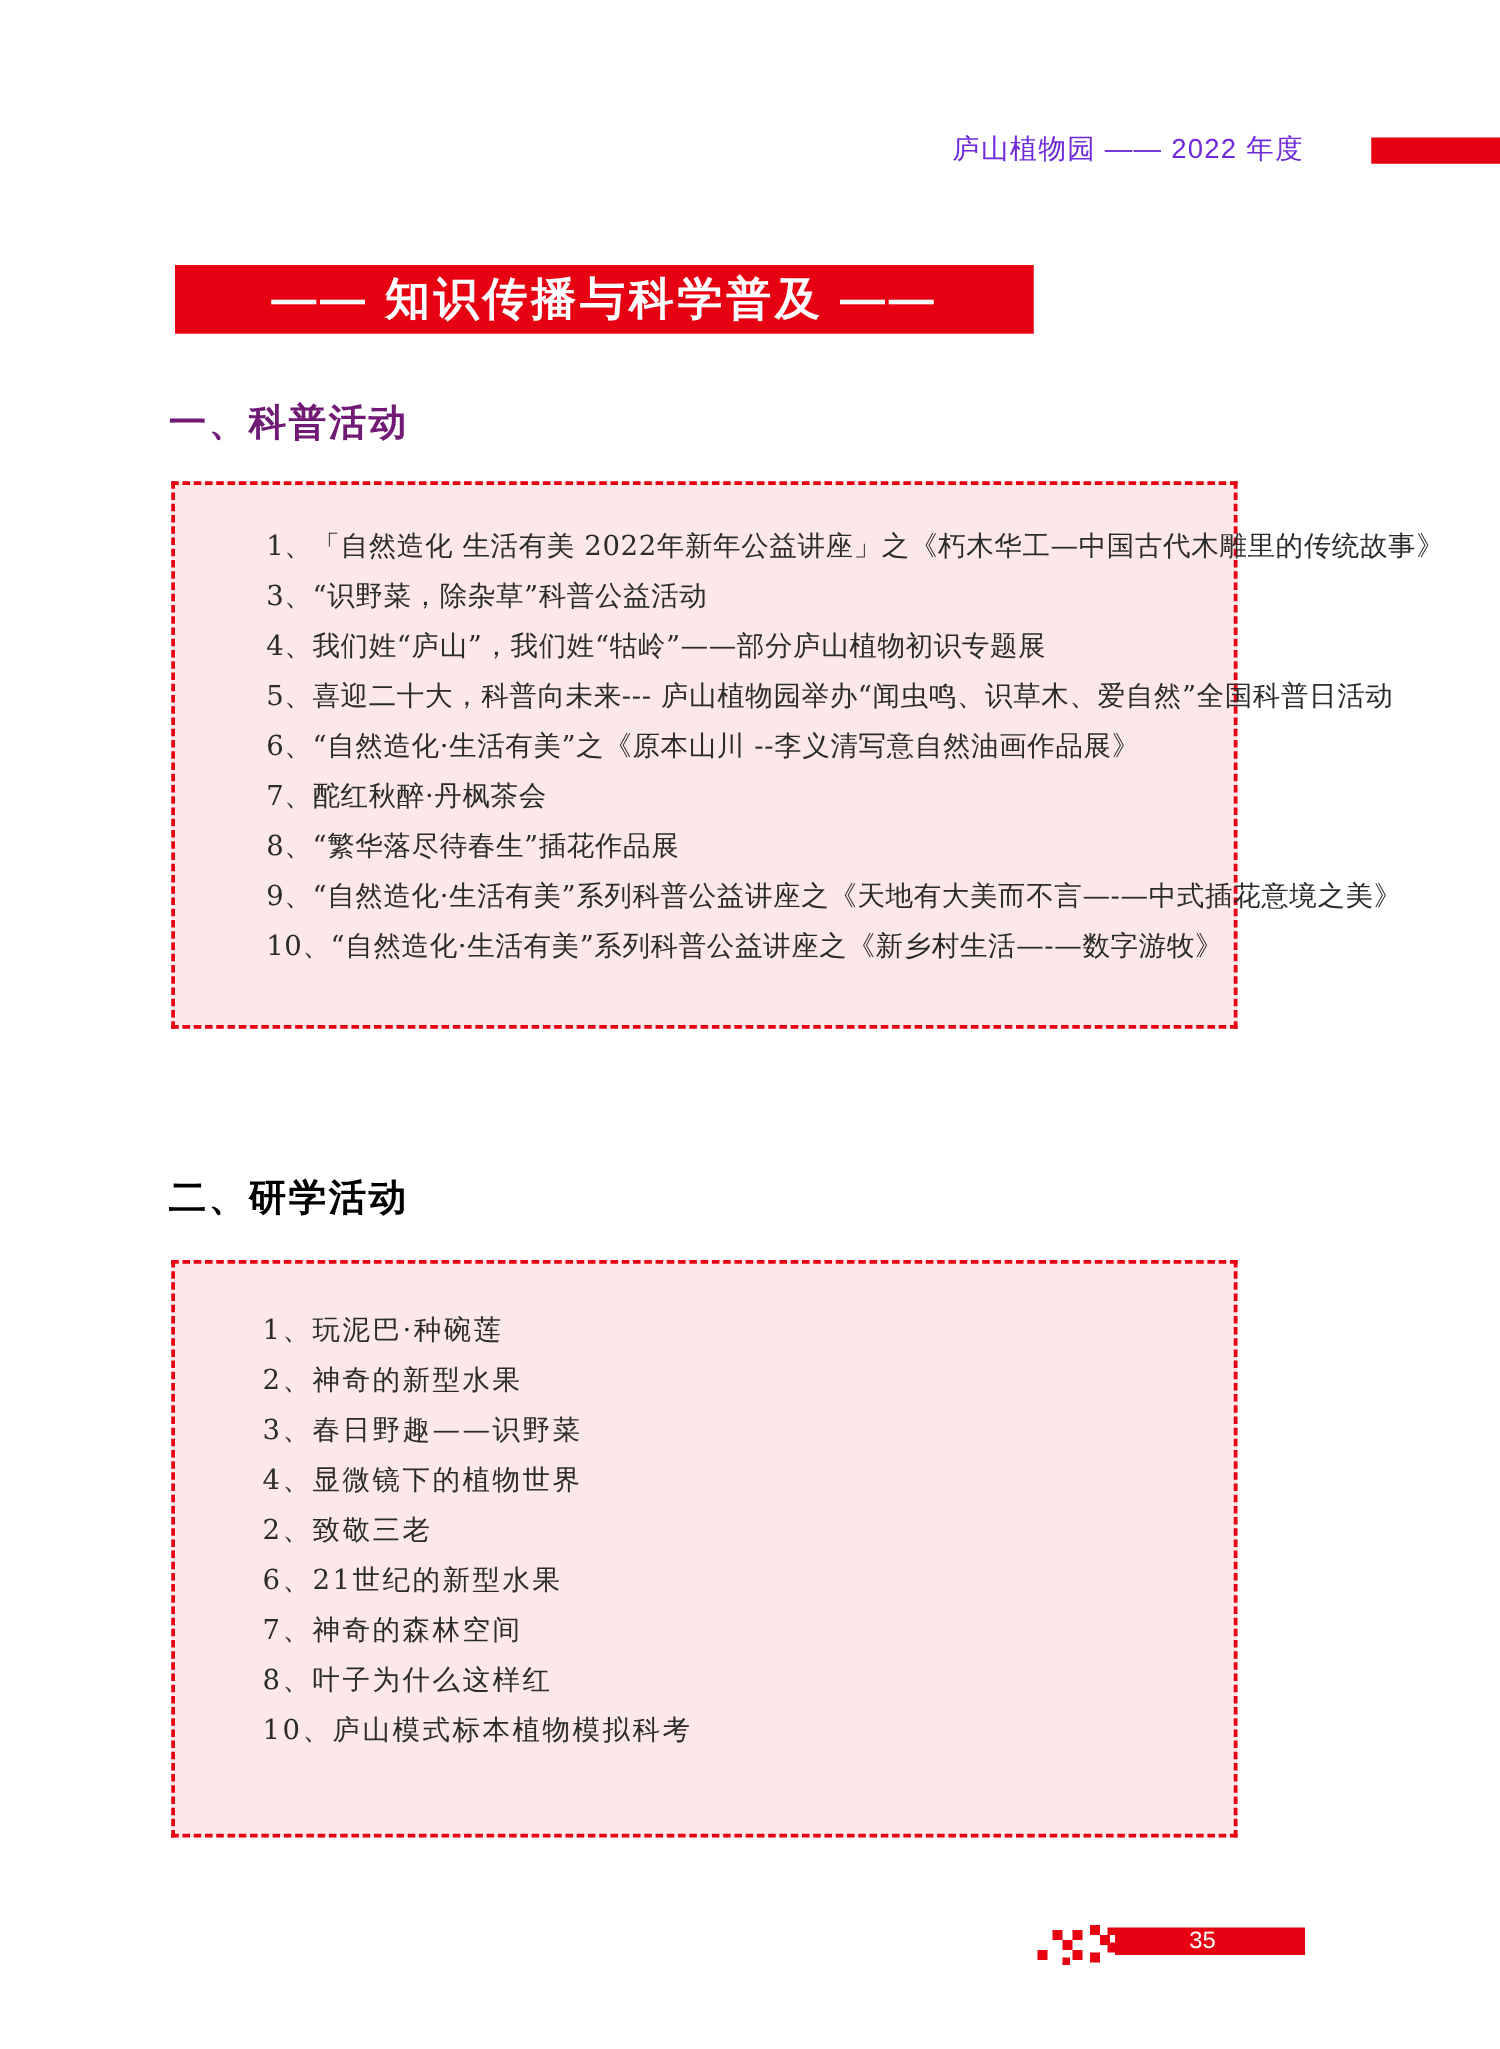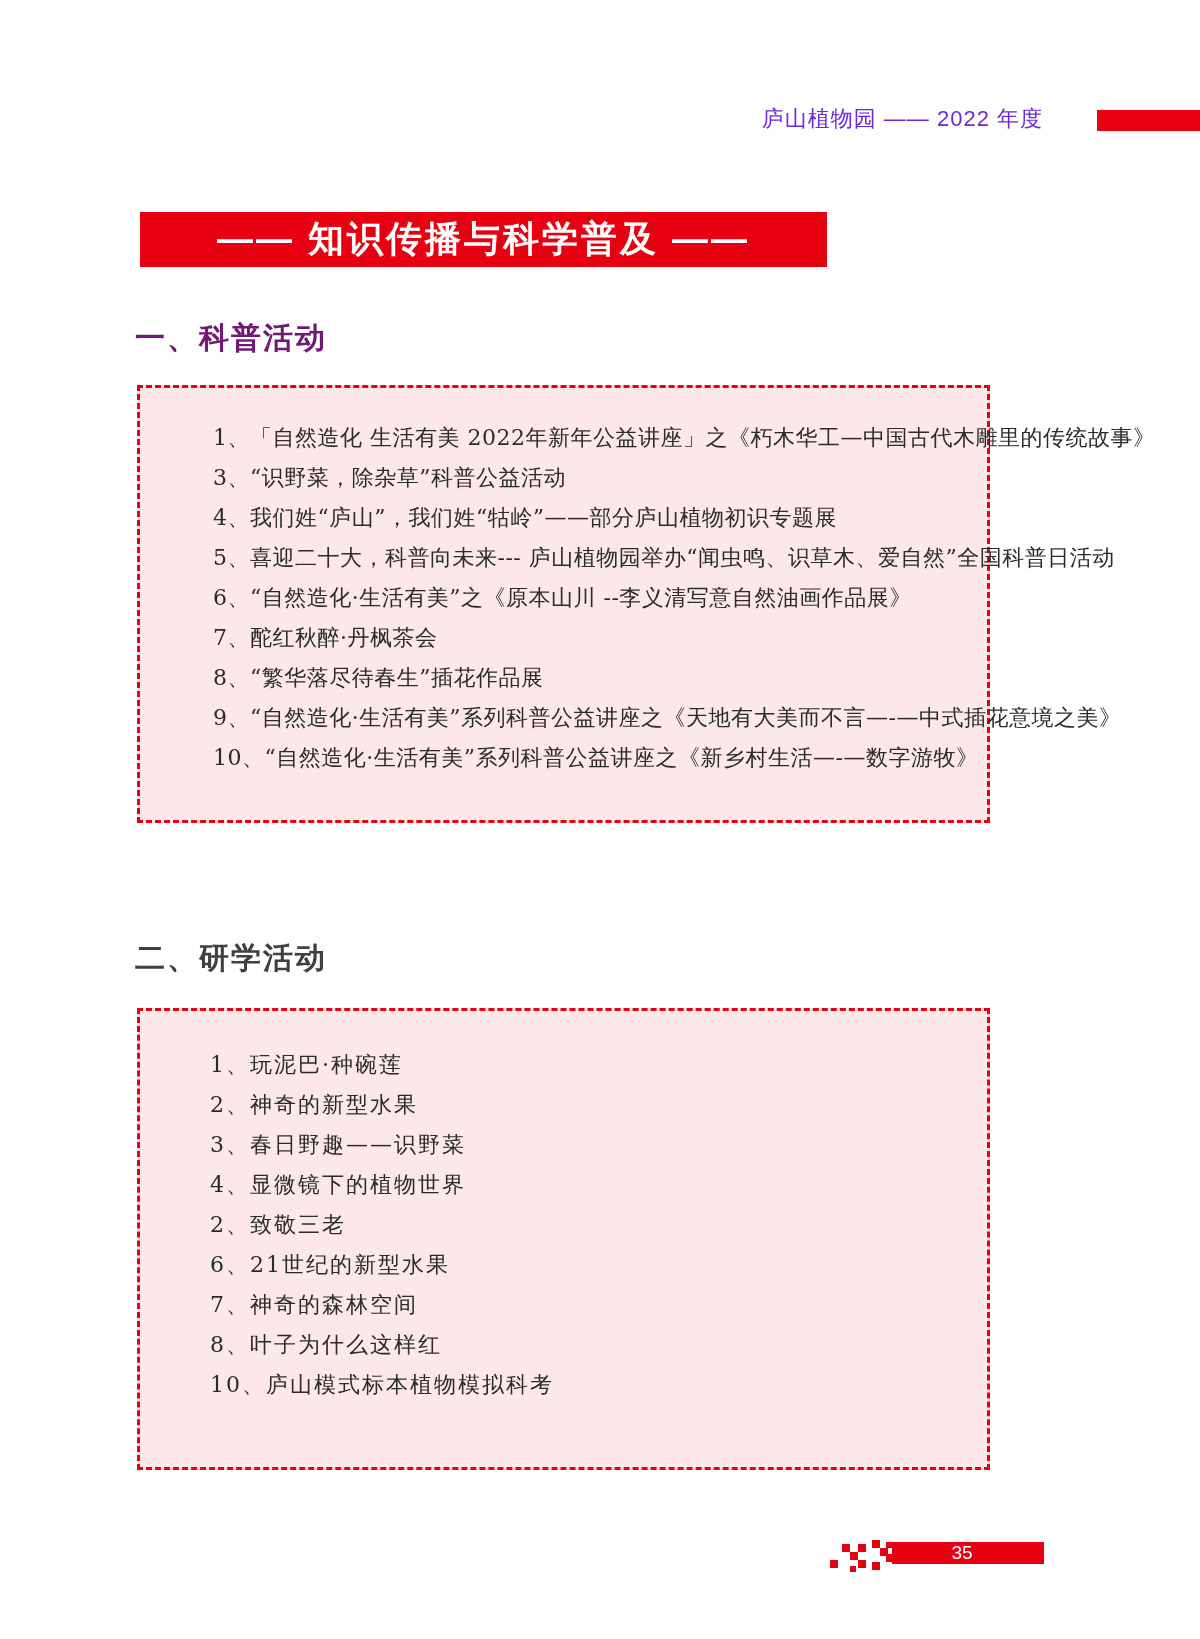--- a/index.html
+++ b/index.html
@@ -65,21 +65,21 @@
       <li>4、我们姓“庐山”，我们姓“牯岭”——部分庐山植物初识专题展</li>
       <li>5、喜迎二十大，科普向未来--- 庐山植物园举办“闻虫鸣、识草木、爱自然”全国科普日活动</li>
       <li>6、“自然造化·生活有美”之《原本山川 --李义清写意自然油画作品展》</li>
       <li>7、酡红秋醉·丹枫茶会</li>
       <li>8、“繁华落尽待春生”插花作品展</li>
       <li>9、“自然造化·生活有美”系列科普公益讲座之《天地有大美而不言—-—中式插花意境之美》</li>
       <li>10、“自然造化·生活有美”系列科普公益讲座之《新乡村生活—-—数字游牧》</li>
     </ul>
   </div>
 
-  <div class="section-heading second" style="color:#404040;">二、研学活动</div>
+  <div class="section-heading second" style="color:#000000;">二、研学活动</div>
 
   <div class="list-box second">
     <ul>
       <li>1、玩泥巴·种碗莲</li>
       <li>2、神奇的新型水果</li>
       <li>3、春日野趣——识野菜</li>
       <li>4、显微镜下的植物世界</li>
       <li>2、致敬三老</li>
       <li>6、21世纪的新型水果</li>
       <li>7、神奇的森林空间</li>

